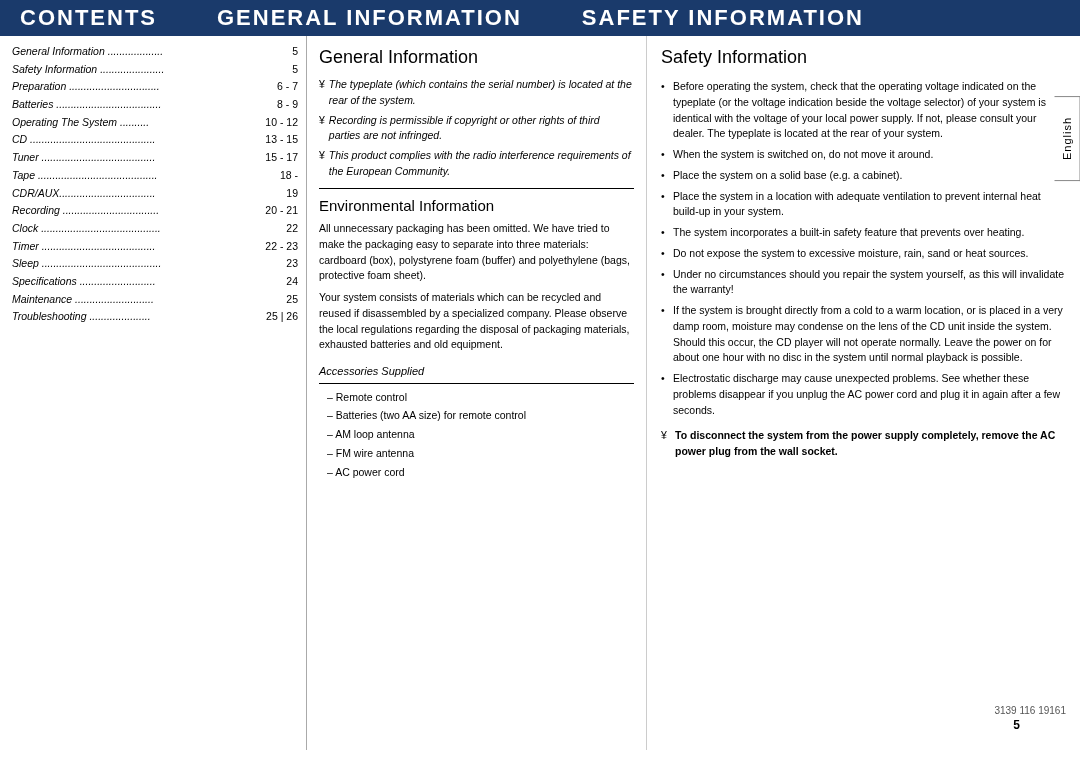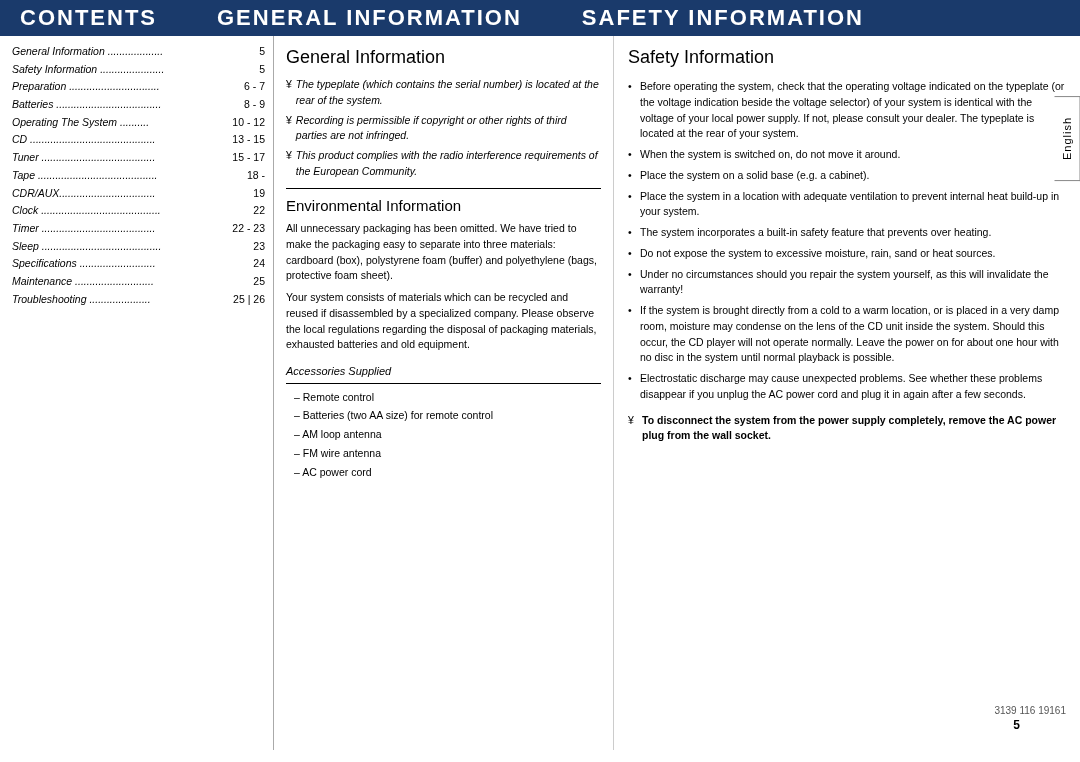--- a/index.html
+++ b/index.html
@@ -44,21 +44,21 @@
     }
 
     
     .main {
       display: flex;
       height: calc(762px - 48px);
     }
 
     
     .toc-column {
-      width: 274px;
+      width: 307px;
       border-right: 1px solid #aaa;
       padding: 8px 8px 8px 12px;
       font-size: 10.5px;
       flex-shrink: 0;
     }
     .toc-item {
       display: flex;
       justify-content: space-between;
       margin-bottom: 3px;
       line-height: 1.4;
@@ -250,20 +250,24 @@
         <span class="toc-item-label">Tuner .......................................</span>
         <span class="toc-item-page">15 - 17</span>
       </div>
       <div class="toc-item">
         <span class="toc-item-label">Tape .........................................</span>
         <span class="toc-item-page">18 -</span>
       </div>
       <div class="toc-item">
         <span class="toc-item-label">CDR/AUX.................................</span>
         <span class="toc-item-page">19</span>
+      </div>
+      <div class="toc-item">
+        <span class="toc-item-label">Recording .................................</span>
+        <span class="toc-item-page">20 - 21</span>
       </div>
       <div class="toc-item">
         <span class="toc-item-label">Clock .........................................</span>
         <span class="toc-item-page">22</span>
       </div>
       <div class="toc-item">
         <span class="toc-item-label">Timer .......................................</span>
         <span class="toc-item-page">22 - 23</span>
       </div>
       <div class="toc-item">

